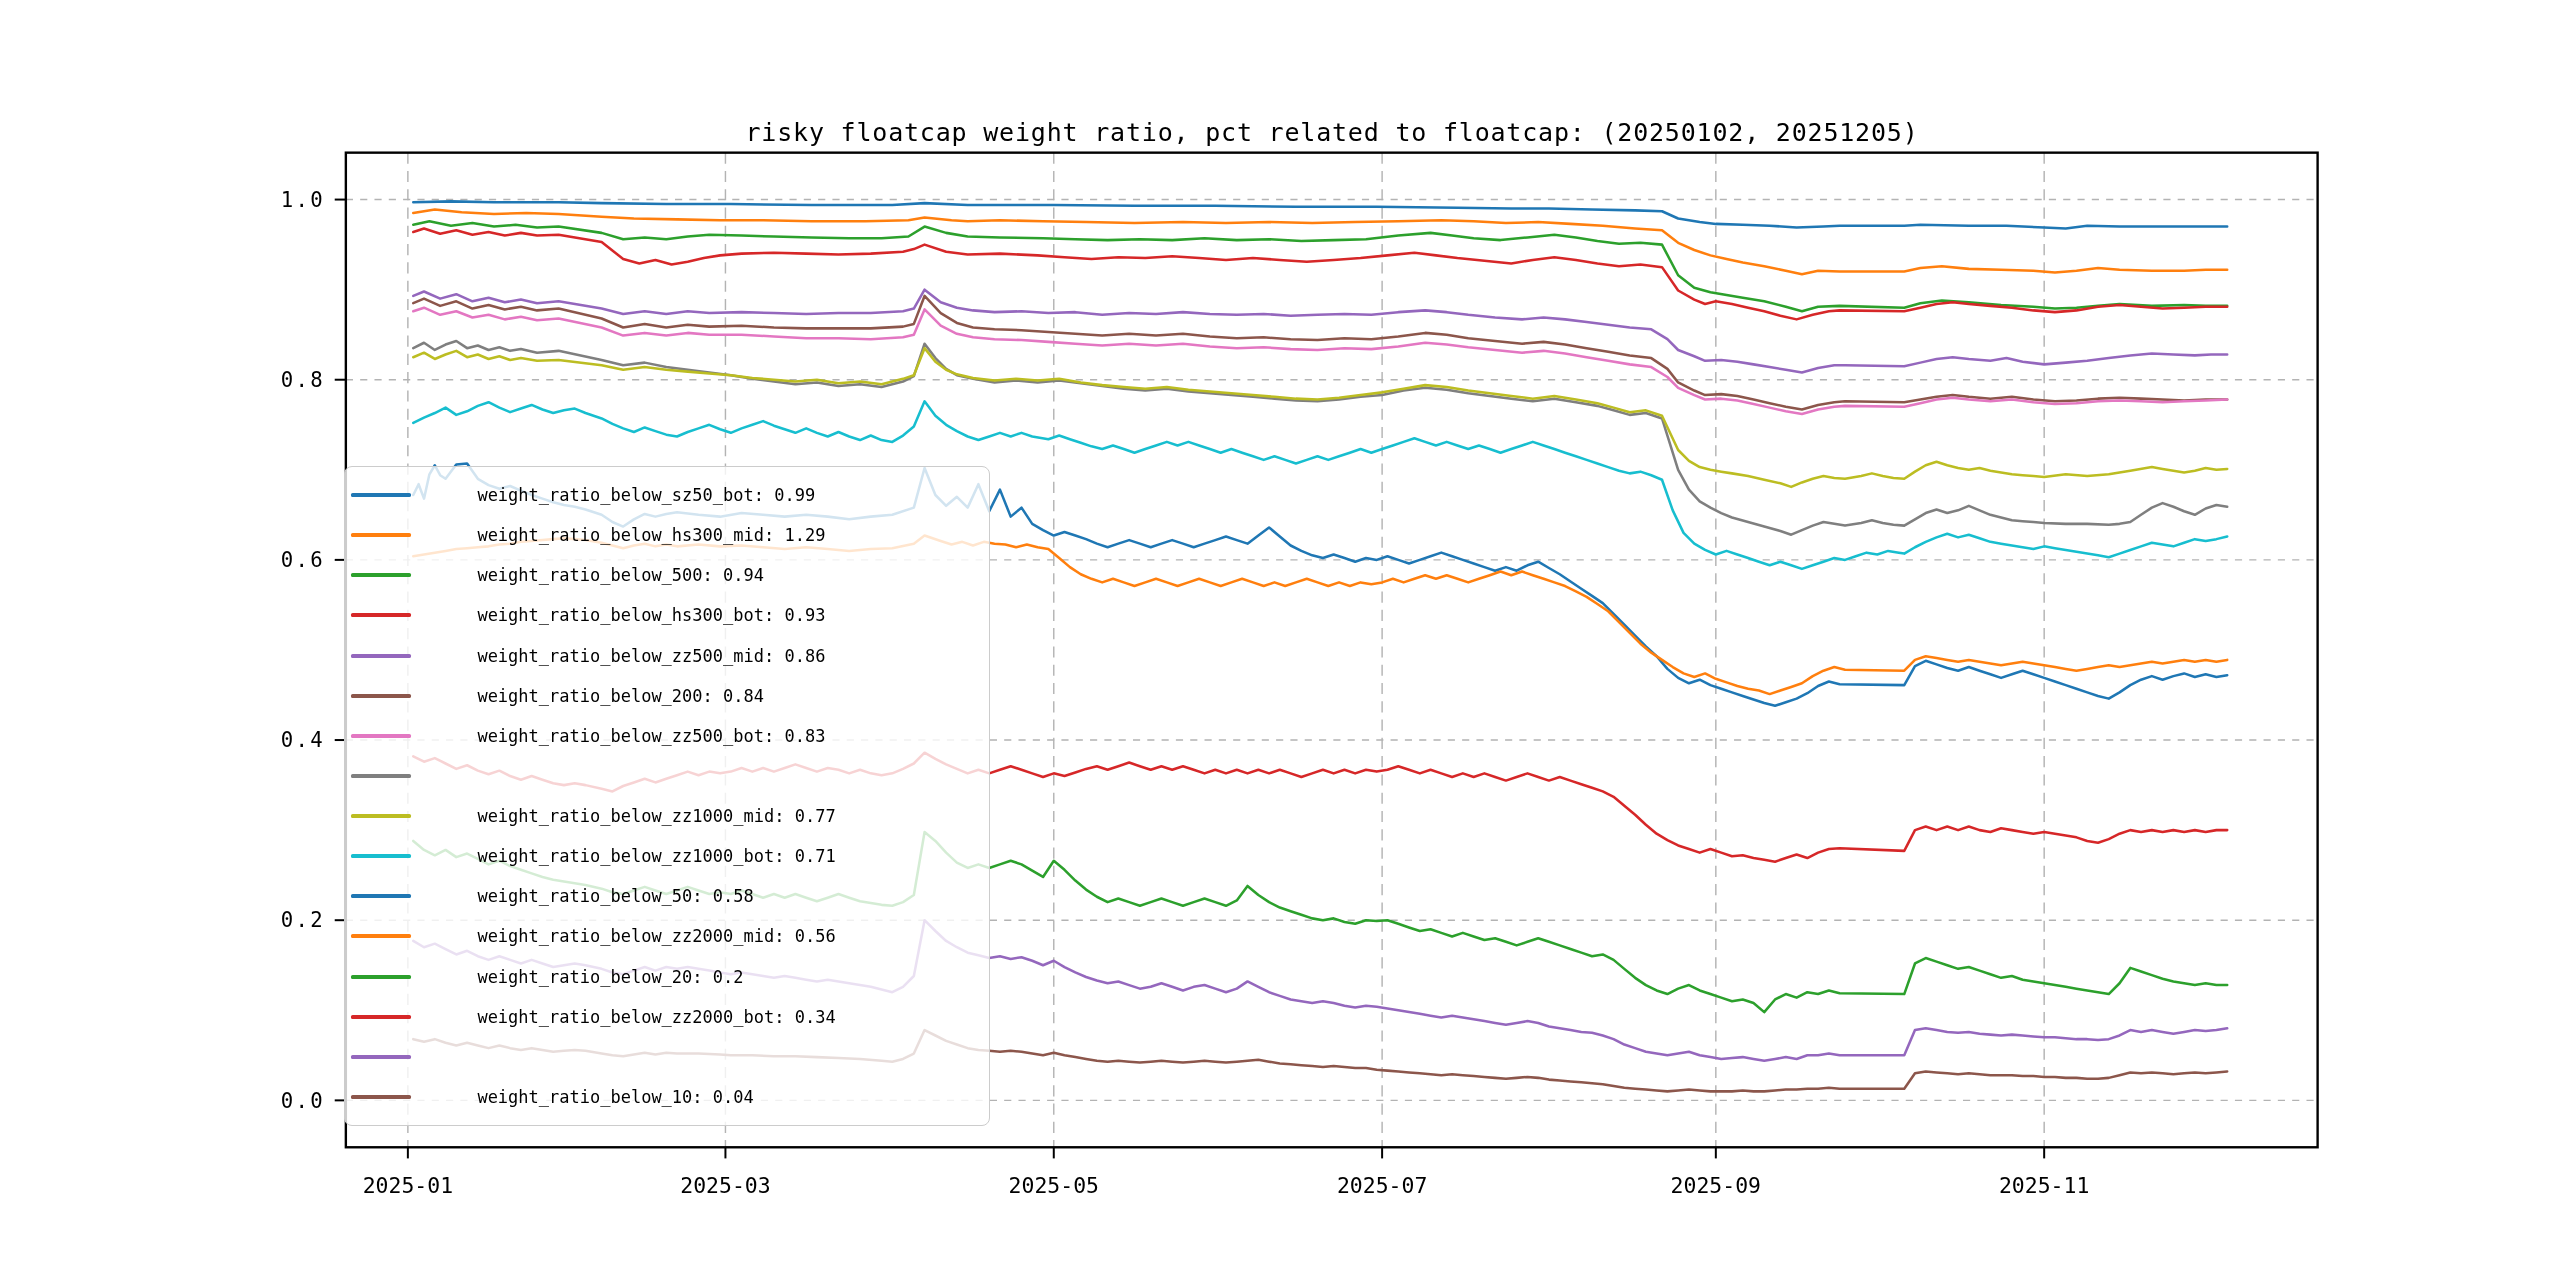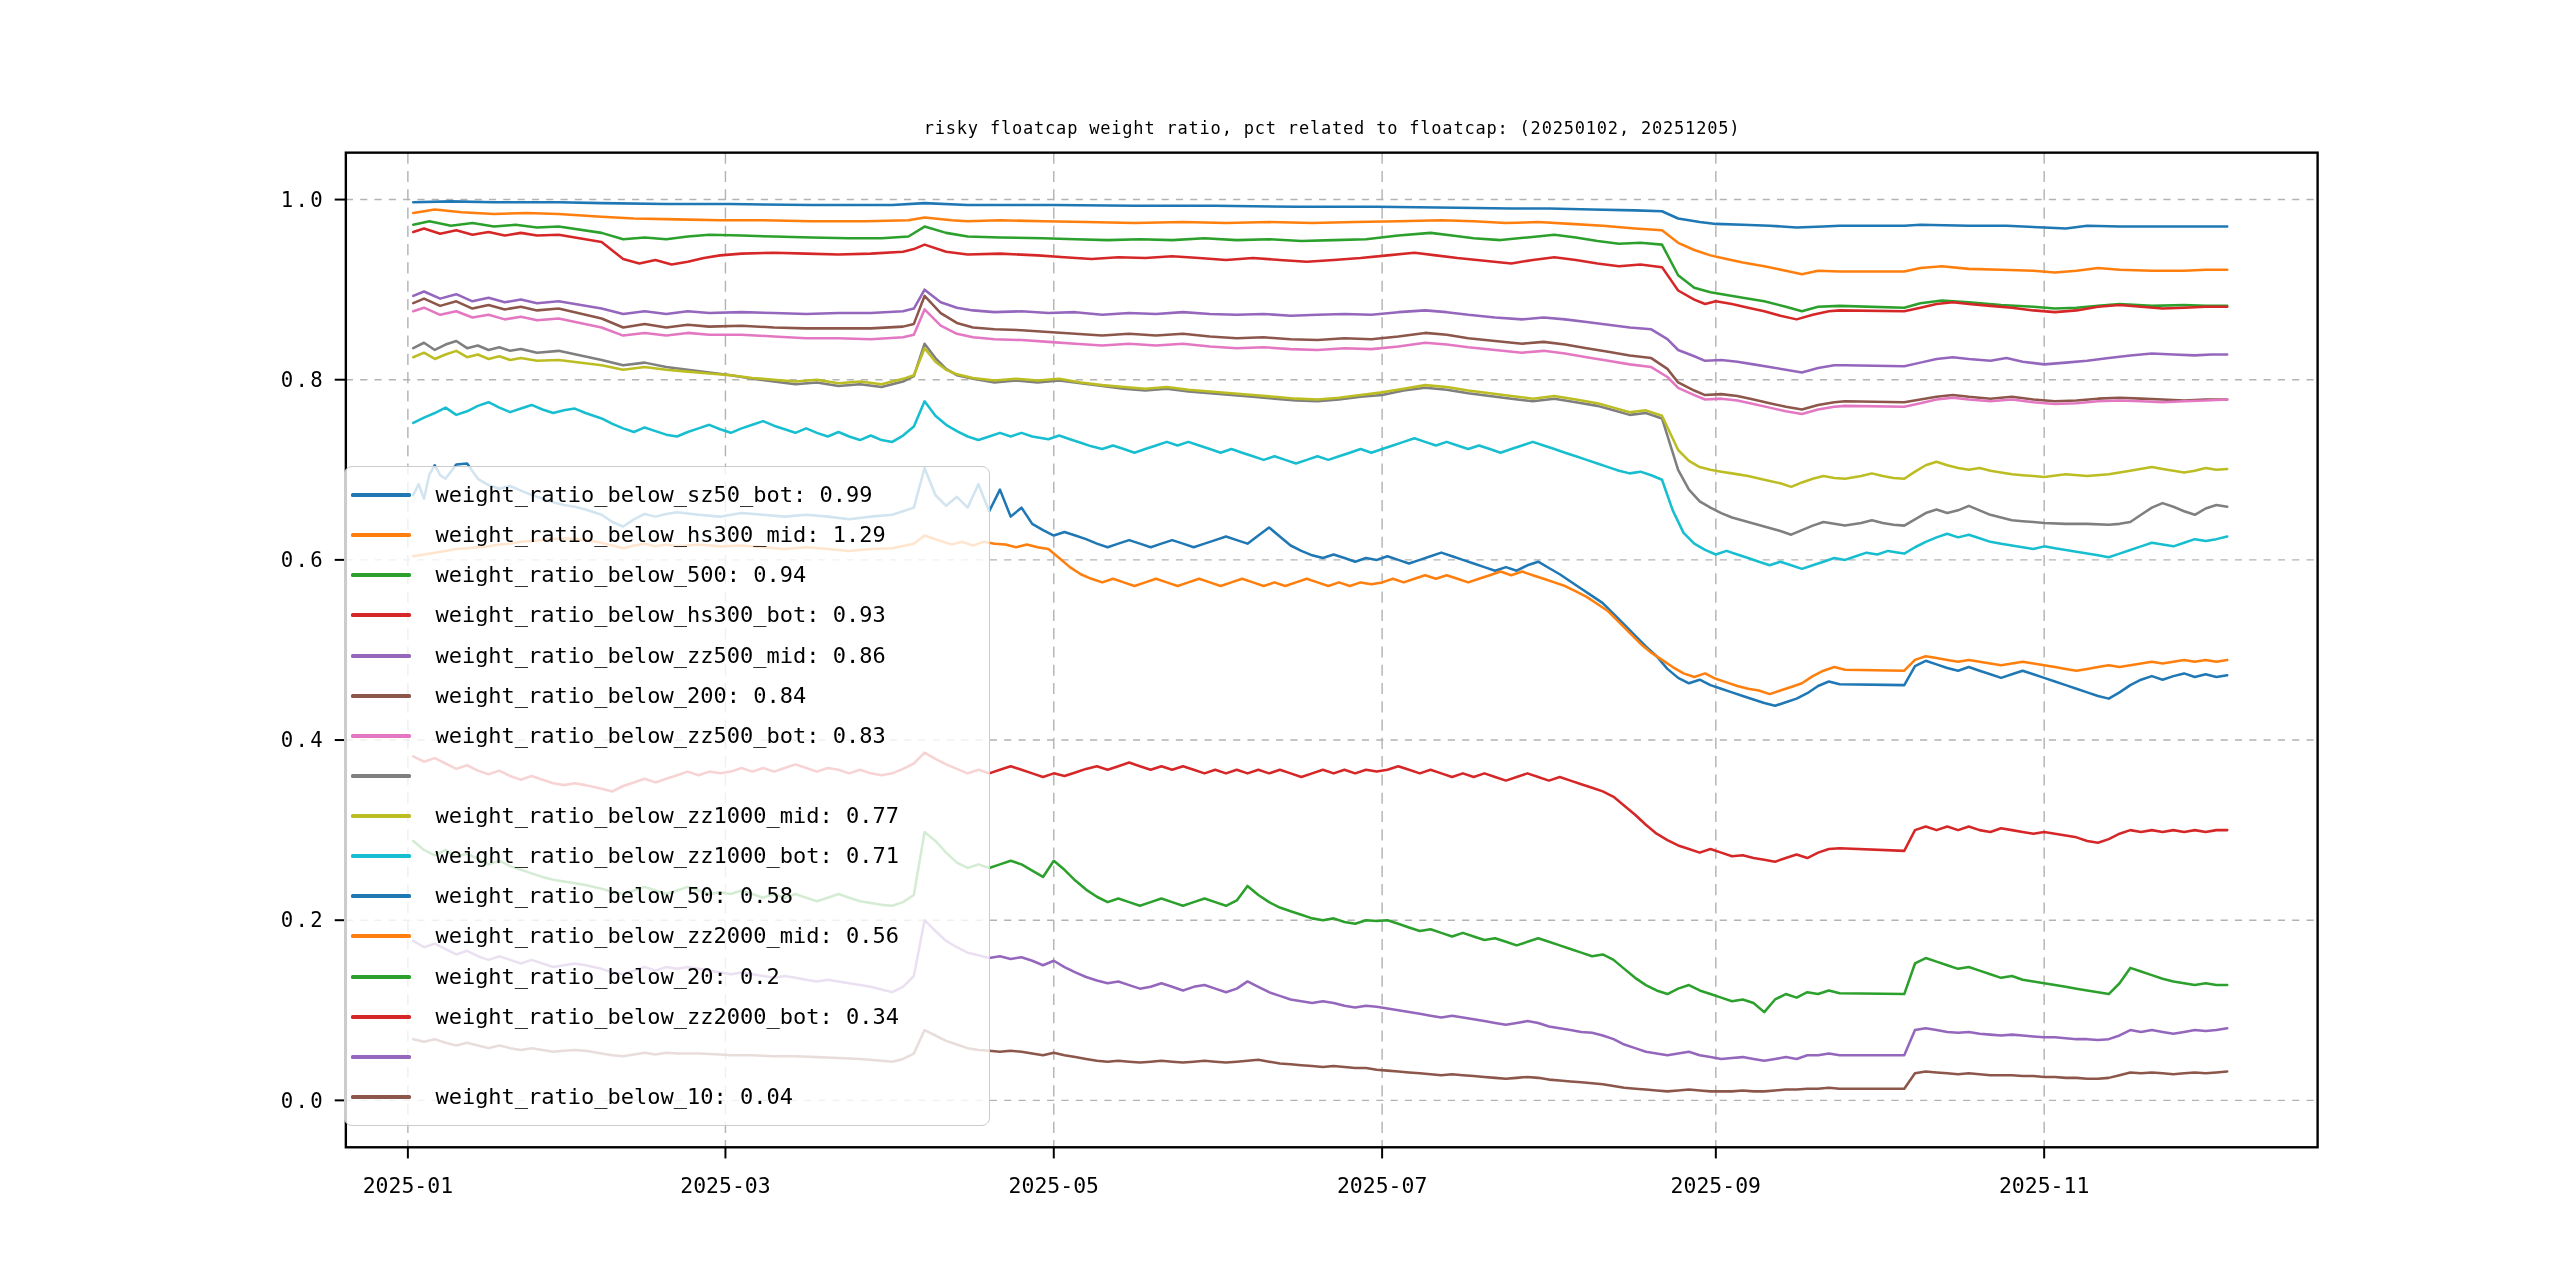--- a/index.html
+++ b/index.html
@@ -1,29 +1,29 @@
 <!DOCTYPE html>
 <html style="font-size:12.7px"><head>
 <meta charset="utf-8">
 <style>
   html, body { margin: 0; padding: 0; background: #ffffff; }
   body { width: 2576px; height: 1288px; position: relative; overflow: hidden;
          font-family: "DejaVu Sans Mono", "Liberation Mono", monospace; }
   #figure { position: absolute; inset: 0; background: #ffffff; }
   #chart-svg { position: absolute; left: 0; top: 0; }
   #chart-title { position: absolute; top: 118px; left: 1332px; transform: translateX(-50%);
-                 font-size: 17px; color: #000; white-space: nowrap; letter-spacing: 0.8px; }
+                 font-size: 25px; color: #000; white-space: nowrap; letter-spacing: 0.8px; }
   #legend { position: absolute; left: 344px; top: 466px; width: 646px; height: 660px;
             box-sizing: border-box; background: rgba(255,255,255,0.8);
             border: 1.6px solid #cccccc; border-radius: 8px;
             display: flex; flex-direction: column; justify-content: space-around;
             padding: 8px 6.4px 8px 6.4px; z-index: 5; }
   .legend-row { display: flex; align-items: center; height: 38px; }
   .legend-swatch { width: 60px; height: 4px; border-radius: 1.6px; margin-right: 24px; flex: none; }
-  .legend-label { font-size: 22px; color: #000; white-space: nowrap; line-height: 38px; }
+  .legend-label { font-size: 17px; color: #000; white-space: nowrap; line-height: 38px; margin-left: 42px; }
 </style>
 </head>
 <body>
 
 <div id="figure">
   <svg id="chart-svg" width="2576" height="1288" viewBox="0 0 3240 1620">
       <line x1="435" x2="2915" y1="1384" y2="1384" stroke="#b3b3b3" stroke-width="1.8" stroke-dasharray="9 9"></line>
       <line x1="435" x2="2915" y1="1157.4" y2="1157.4" stroke="#b3b3b3" stroke-width="1.8" stroke-dasharray="9 9"></line>
       <line x1="435" x2="2915" y1="930.8" y2="930.8" stroke="#b3b3b3" stroke-width="1.8" stroke-dasharray="9 9"></line>
       <line x1="435" x2="2915" y1="704.2" y2="704.2" stroke="#b3b3b3" stroke-width="1.8" stroke-dasharray="9 9"></line>

